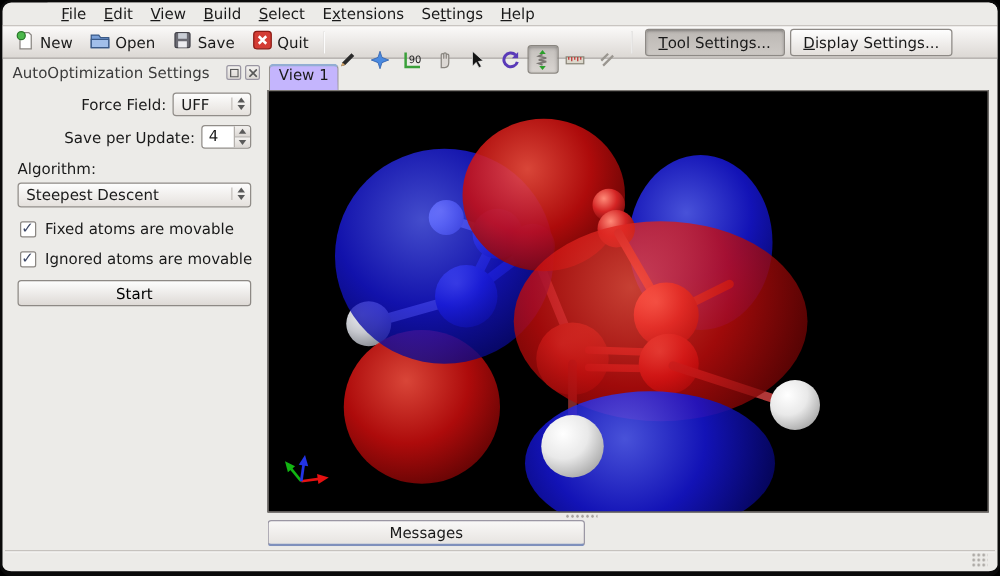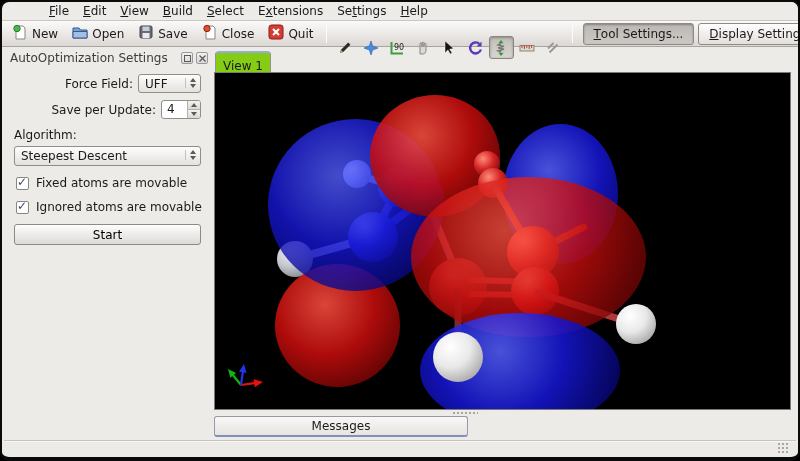--- a/index.html
+++ b/index.html
@@ -43,22 +43,22 @@
   .spinbtns{display:flex;flex-direction:column;width:13px;border-left:1px solid #b4b0ac;}
   .sb{flex:1;display:flex;align-items:center;justify-content:center;background:linear-gradient(#f4f2f0,#dcd8d4);}
   .sb + .sb{border-top:1px solid #b4b0ac;}
   .algolabel{margin:9px 0 0 10px;}
   .checkrow{display:flex;align-items:center;gap:7px;margin:10px 0 0 12px;}
   .checkbox{width:13px;height:13px;border:1px solid #8a8682;border-radius:2px;background:#fff;position:relative;}
   .checkbox.checked::after{content:"✓";position:absolute;left:0px;top:-3px;font-size:12px;font-weight:bold;color:#3c4666;}
   .startbtn{display:block;width:187px;height:21px;margin:10px 0 0 10px;border:1px solid #8d8985;border-radius:3px;
     background:linear-gradient(#fdfdfd,#dedad6);font-family:inherit;font-size:12px;text-align:center;padding-top:2px;}
   
-  .tab{position:absolute;left:213px;top:49px;width:56px;height:22px;display:flex;align-items:flex-end;justify-content:center;
-    background:#84cc16;border:1px solid #96928d;border-bottom:none;border-top:2px solid #93aed2;border-radius:4px 4px 0 0;}
+  .tab{position:absolute;left:213px;top:49px;width:56px;height:22px;display:flex;align-items:flex-start;justify-content:center;
+    background:#c4b5fd;border:1px solid #96928d;border-bottom:none;border-top:2px solid #93aed2;border-radius:4px 4px 0 0;}
   .viewport{position:absolute;left:212px;top:70px;width:577px;height:338px;background:#000;
     border:1px solid #7d7975;overflow:hidden;}
   .sphere{position:absolute;border-radius:50%;}
   .bond{position:absolute;}
   .axes-svg{position:absolute;left:0;top:0;pointer-events:none;}
   .splitter{position:absolute;left:450px;top:409px;width:26px;height:4px;
     background-image:radial-gradient(#a8a4a0 1px,transparent 1.2px);background-size:4px 4px;}
   .messages{position:absolute;left:212px;top:414px;width:254px;height:21px;display:flex;align-items:center;justify-content:center;
     background:linear-gradient(#f9f8f7,#e7e4e1);border:1px solid #9b97a4;border-bottom:2px solid #7f90bc;border-radius:3px;}
   
@@ -98,27 +98,20 @@
             </svg></span>
           <span>Open</span>
         </div>
         <div class="tbtn">
           <span><svg width="16" height="16">
               <rect x="2" y="2" width="12" height="12" rx="1.5" fill="#6a6a72" stroke="#43434a"></rect>
               <rect x="4.5" y="2.5" width="7" height="4.5" fill="#c9cdd5"></rect>
               <rect x="4.5" y="9" width="7" height="5" fill="#ececf0"></rect>
             </svg></span>
           <span>Save</span>
-        </div>
-        <div class="tbtn">
-          <span><svg width="16" height="16">
-              <path d="M4 2h7l2 2v11H4z" fill="#fff" stroke="#8a8682"></path>
-              <circle cx="5" cy="4.5" r="3.2" fill="#e05030" stroke="#8a2a10"></circle>
-            </svg></span>
-          <span>Close</span>
         </div>
         <div class="tbtn">
           <span><svg width="16" height="16">
               <rect x="1" y="1" width="14" height="14" rx="2.5" fill="#d43c34" stroke="#8a1a14"></rect>
               <path d="M5 5l6 6M11 5l-6 6" stroke="#fff" stroke-width="2"></path>
             </svg></span>
           <span>Quit</span>
         </div>
       </div>
     <div class="toolsep"></div>

